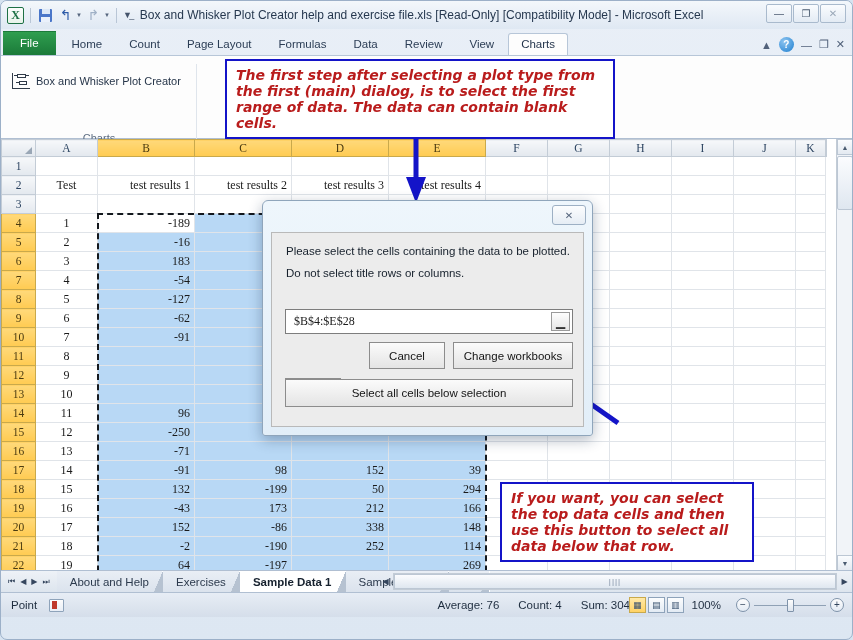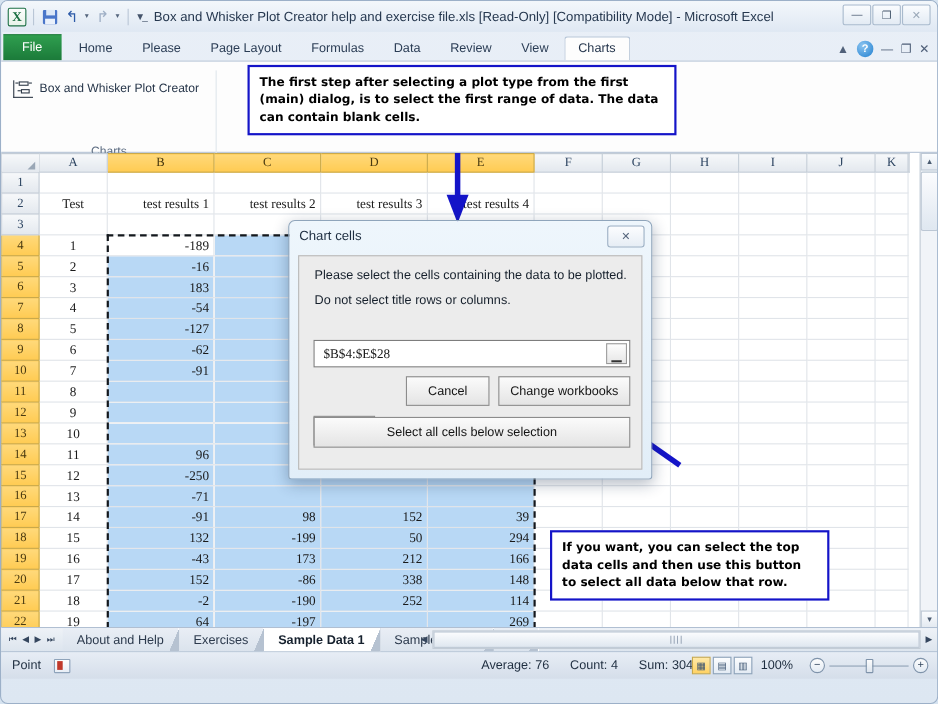--- a/index.html
+++ b/index.html
@@ -182,24 +182,25 @@
   #vthumb {
     position:absolute; top:17px; left:0; width:16px; height:54px;
     background:linear-gradient(#fbfcfe,#dfe7f0); border:1px solid #bcc7d4; border-radius:2px;
   }
   #vscroll .sb-btn.bot { position:absolute; bottom:0; }
 
   
   .callout {
     position:absolute; z-index:20;
     background:#fff; border:2px solid #1414c8;
-    color:#000000; font-weight:bold;
-    font-size:11px; line-height:16px;
+    color:#b91c1c; font-weight:bold;
+    font-size:14px; line-height:16px;
     padding:6px 9px;
     font-family:"DejaVu Sans", sans-serif;
+    font-style:italic;
   }
   #callout-1 { left:224px; top:58px;  width:390px; }
   #callout-2 { left:489px; top:481px; width:254px;margin-left:10px; }
   svg.anno { position:absolute; z-index:19; pointer-events:none; }
 
   
   #dialog {
     position:absolute; left:261px; top:199px; width:331px; height:236px;
     z-index:30;
     background:linear-gradient(#eef6fc,#e2eef8);
@@ -357,21 +358,21 @@
     <div class="wbtns">
       <div class="wbtn">—</div>
       <div class="wbtn">❐</div>
       <div class="wbtn close">✕</div>
     </div>
   </div>
 
   <div id="tabrow">
     <div class="tab file">File</div>
     <div class="tab">Home</div>
-    <div class="tab">Please</div>
+    <div class="tab">Count</div>
     <div class="tab">Page Layout</div>
     <div class="tab">Formulas</div>
     <div class="tab">Data</div>
     <div class="tab">Review</div>
     <div class="tab">View</div>
     <div class="tab active">Charts</div>
     <div class="ribbon-right">
       <div class="rr-ico">▲</div>
       <div class="help-q">?</div>
       <div class="rr-ico">—</div>
@@ -756,21 +757,20 @@
     <svg class="anno" style="left:495px; top:200px; width:130px; height:90px;" viewBox="0 0 130 90">
       <line x1="122" y1="84" x2="22" y2="14" stroke="#1414c8" stroke-width="5"></line>
       <polygon points="6,3 34,12 17,30" fill="#1414c8"></polygon>
     </svg>
   </div>
 
   <div class="callout" id="callout-1">The first step after selecting a plot type from the first (main) dialog, is to select the first range of data.  The data can contain blank cells.</div>
   <div class="callout" id="callout-2">If you want, you can select the top data cells and then use this button to select all data below that row.</div>
 
   <div id="dialog">
-    <div id="dlg-title">Chart cells</div>
     <div id="dlg-close">✕</div>
     <div id="dlg-body">
       <div class="dlg-text">Please select the cells containing the data to be plotted.</div>
       <div class="dlg-text second">Do not select title rows or columns.</div>
       <div id="ref-box">
         <span id="ref-val">$B$4:$E$28</span>
         <span id="ref-collapse">▁</span>
       </div>
       <div class="dbtn" id="btn-ok">OK</div>
       <div class="dbtn" id="btn-cancel">Cancel</div>

